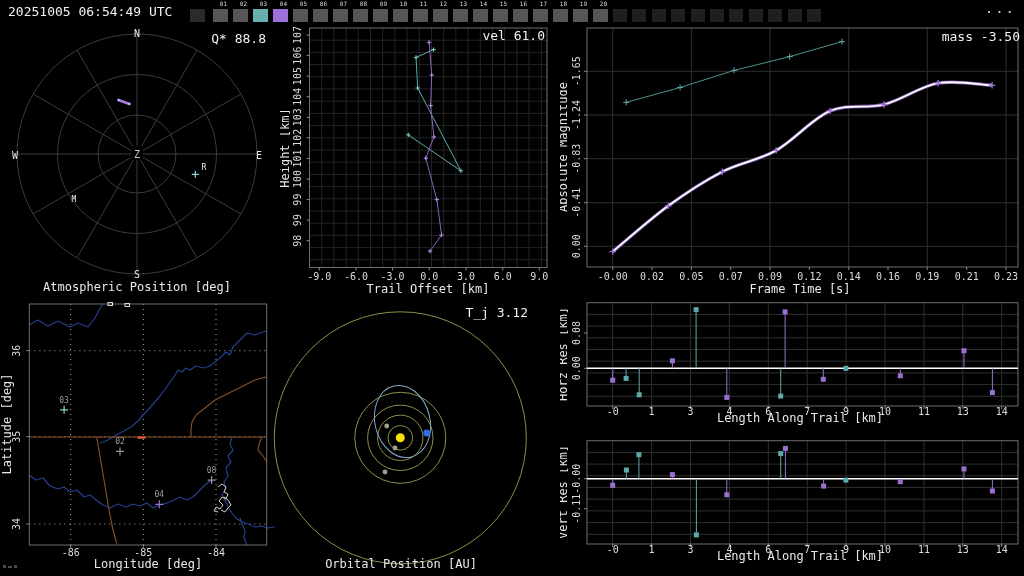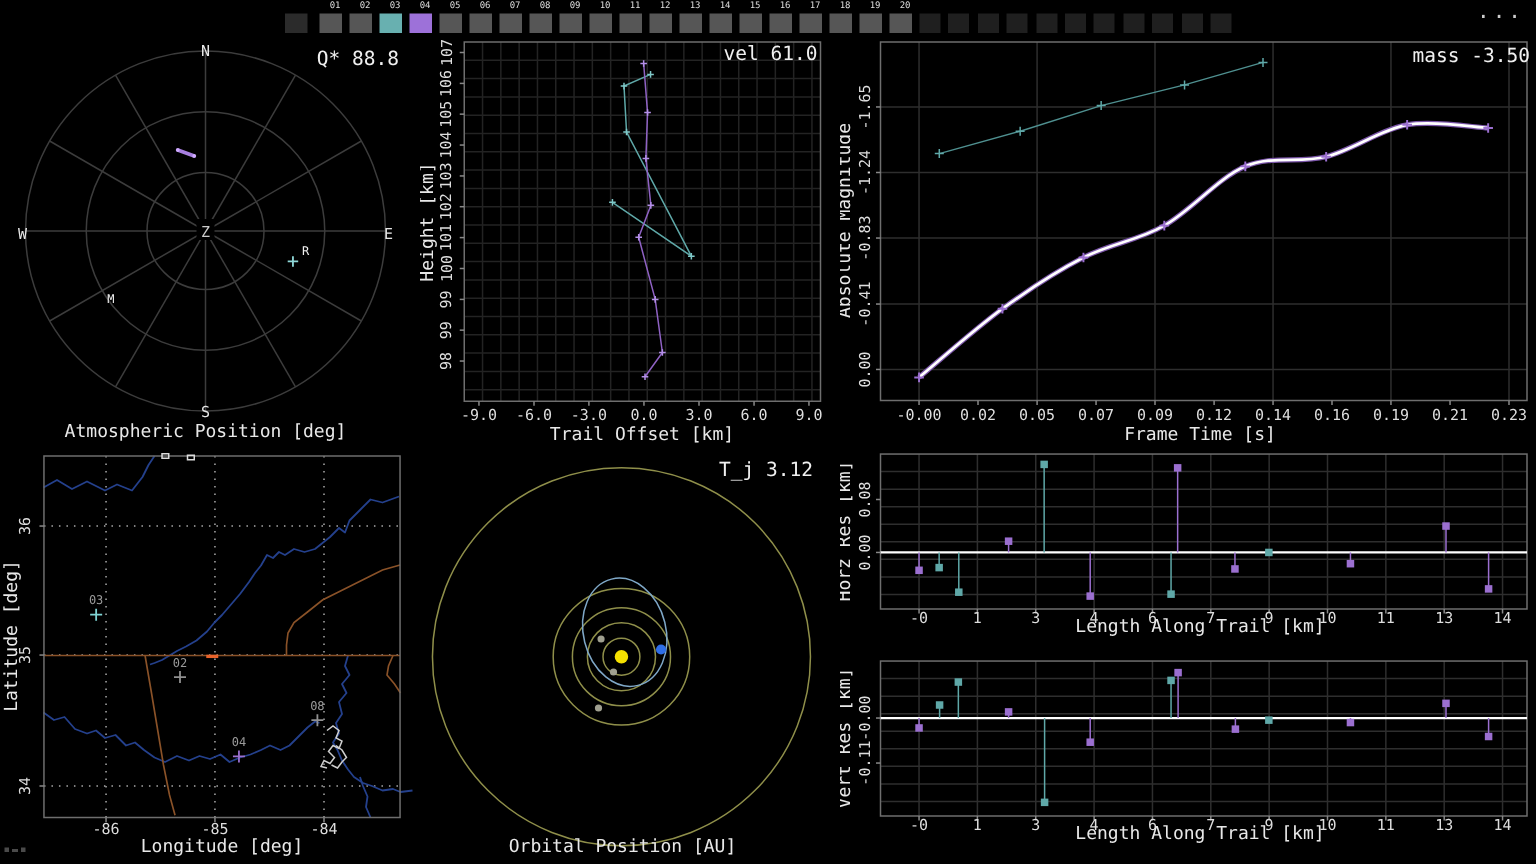--- a/index.html
+++ b/index.html
@@ -13,20 +13,21 @@
             color:#ddd;text-align:right;}
   #menu-dots{position:absolute;right:8px;top:0px;font-size:14px;color:#ccc;letter-spacing:2px;}
   .panel{position:absolute;}
   svg{display:block;}
   svg text{font-family:"DejaVu Sans Mono",monospace;}
 </style>
 </head>
 <body>
 
 <div id="topbar">
+  <span id="timestamp">20251005 06:54:49 UTC</span>
   <span id="slots"><span class="slot" style="left:190px">
         <span class="sq" style="background:#2b2b2b"></span>
       </span><span class="slot" style="left:213px">
         <span class="sq-label">01</span>
         <span class="sq" style="background:#565656"></span>
       </span><span class="slot" style="left:233px">
         <span class="sq-label">02</span>
         <span class="sq" style="background:#565656"></span>
       </span><span class="slot" style="left:253px">
         <span class="sq-label">03</span>
@@ -400,21 +401,21 @@
       </g>
       <g fill="#4a4a4a">
         <rect x="3" y="565" width="3" height="3"></rect>
         <rect x="8" y="566" width="4" height="2"></rect>
         <rect x="14" y="565" width="3" height="3"></rect>
       </g>
       <text x="148.0" y="568.0" font-size="12" fill="#e8e8e8" text-anchor="middle">Longitude [deg]</text>
       <text x="11.0" y="424.0" font-size="12" fill="#e8e8e8" text-anchor="middle" transform="rotate(-90 11.0 424.0)">Latitude [deg]</text>
     </svg>
   </div>
-<div class="panel" style="left:280px;top:300px">
+<div class="panel" style="left:266px;top:300px">
     <svg id="svg-orbit" width="280" height="276" viewBox="280 300 280 276">
       <g>
         <circle cx="414.3" cy="437.8" r="12.3" fill="none" stroke="#8f8f4a" stroke-width="1"></circle>
         <circle cx="414.3" cy="437.8" r="22.7" fill="none" stroke="#8f8f4a" stroke-width="1"></circle>
         <circle cx="414.3" cy="437.8" r="32.7" fill="none" stroke="#8f8f4a" stroke-width="1"></circle>
         <circle cx="414.3" cy="437.8" r="45.5" fill="none" stroke="#8f8f4a" stroke-width="1"></circle>
         <circle cx="414.3" cy="437.8" r="126" fill="none" stroke="#8f8f4a" stroke-width="1"></circle>
       </g>
       <ellipse cx="416.5" cy="421.5" rx="27.5" ry="36.5" transform="rotate(-14 416.5 421.5)" fill="none" stroke="#7fa8c8" stroke-width="1"></ellipse>
       <circle cx="409" cy="448" r="2.4" fill="#a0a090"></circle>

